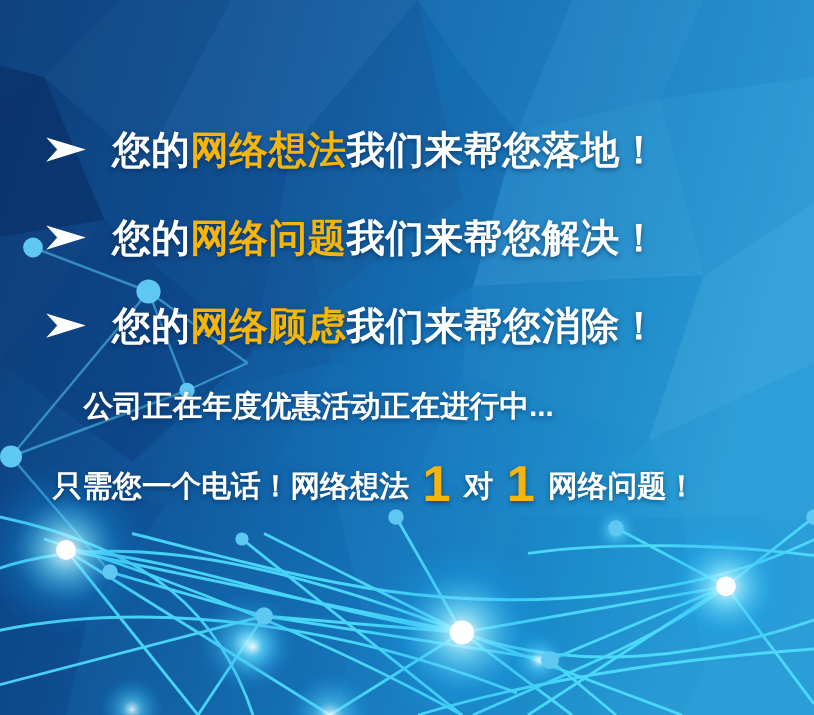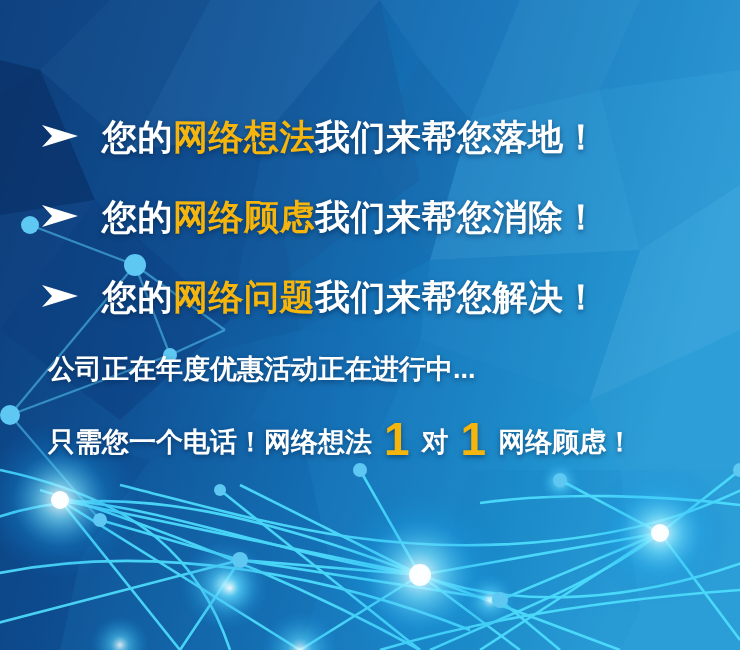--- a/index.html
+++ b/index.html
@@ -82,21 +82,21 @@
   }
 
   .promo-line {
     font-size: 27px;
     font-weight: bold;
     color: #ffffff;
     white-space: nowrap;
     text-shadow: 0 2px 5px rgba(2, 28, 62, 0.5);
     line-height: 1;
   }
-  .promo-line.first { margin-bottom: 46px; }
+  .promo-line.first { margin-bottom: 46px; margin-left: 28px; }
 
   .promo-line .num {
     color: #f5b50c;
     font-size: 46px;
     font-weight: bold;
     line-height: 0;
     position: relative;
     top: 4px;
     padding: 0 3px;
     font-family: "Liberation Sans", "DejaVu Sans", sans-serif;
@@ -259,36 +259,36 @@
         <div class="bullet-text">
           <span>您的</span><span class="hl">网络想法</span><span>我们来帮您落地！</span>
         </div>
       </div>
 
       <div class="bullet-row">
         <svg class="arrow-icon" viewBox="0 0 40 28">
           <path d="M2 3 L38 14 L2 25 L12 14 Z" fill="#ffffff"></path>
         </svg>
         <div class="bullet-text">
-          <span>您的</span><span class="hl">网络顾虑</span><span>我们来帮您消除！</span>
+          <span>您的</span><span class="hl">网络问题</span><span>我们来帮您解决！</span>
         </div>
       </div>
 
       <div class="bullet-row">
         <svg class="arrow-icon" viewBox="0 0 40 28">
           <path d="M2 3 L38 14 L2 25 L12 14 Z" fill="#ffffff"></path>
         </svg>
         <div class="bullet-text">
-          <span>您的</span><span class="hl">网络问题</span><span>我们来帮您解决！</span>
+          <span>您的</span><span class="hl">网络顾虑</span><span>我们来帮您消除！</span>
         </div>
       </div>
 
     </div>
 
     <div class="promo-block">
       <div class="promo-line first">公司正在年度优惠活动正在进行中...</div>
       <div class="promo-line">
-        <span>只需您一个电话！网络想法</span><span class="sp"></span><span class="num">1</span><span class="sp"></span><span>对</span><span class="sp"></span><span class="num">1</span><span class="sp"></span><span>网络顾虑！</span>
+        <span>只需您一个电话！网络想法</span><span class="sp"></span><span class="num">1</span><span class="sp"></span><span>对</span><span class="sp"></span><span class="num">1</span><span class="sp"></span><span>网络问题！</span>
       </div>
     </div>
 
   </div>
 </div>
 
 </body></html>

